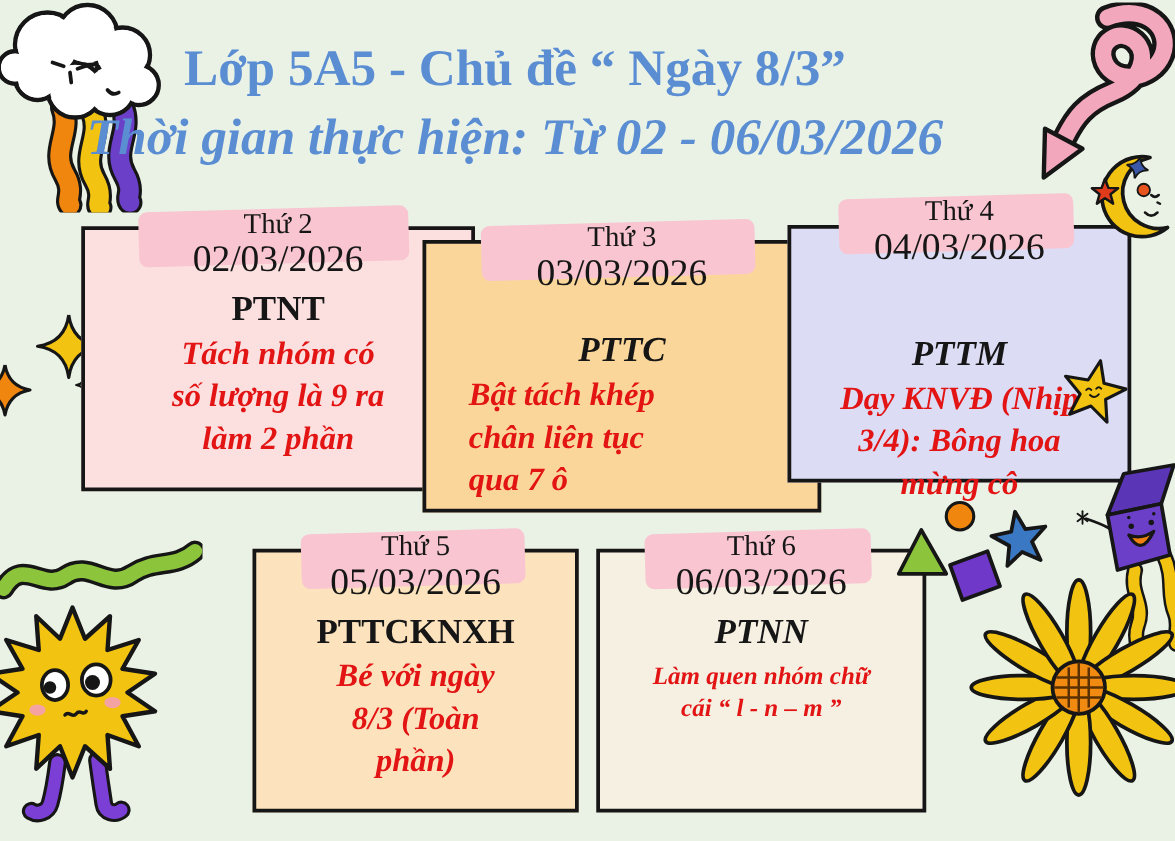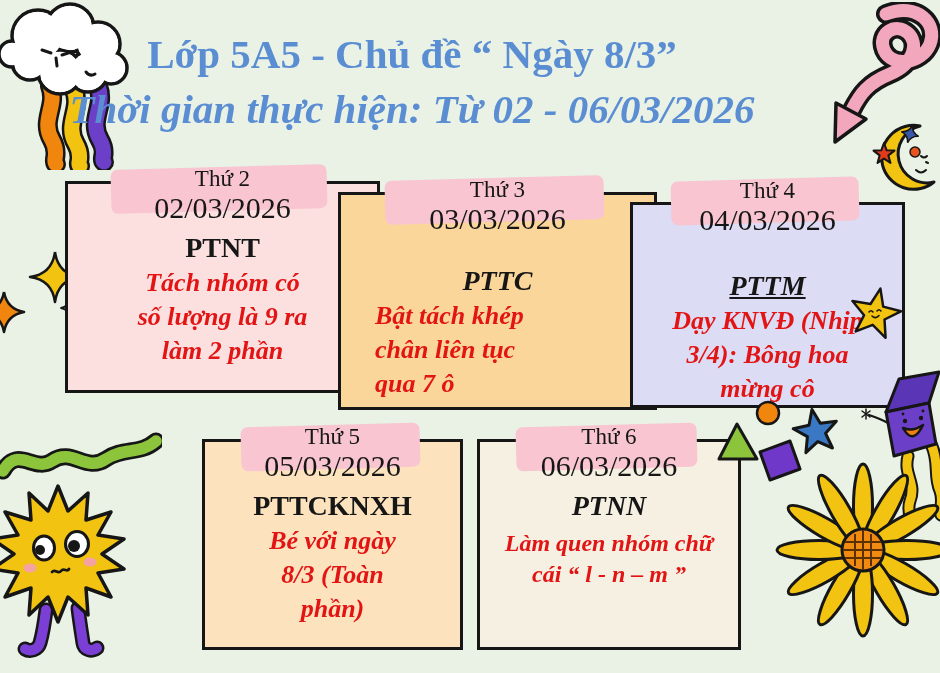--- a/index.html
+++ b/index.html
@@ -28,26 +28,26 @@
   .code{font-size:28px;font-weight:bold;color:#161616;margin-top:8px;}
   .code.it{font-style:italic;}
   .activity{
     font-size:26px;font-weight:bold;font-style:italic;color:#e21414;
     line-height:1.3;white-space:pre-line;margin-top:2px;padding:0 8px;
   }
   .c1{left:65px;top:181px;width:315px;height:212px;}
   .c2{left:338px;top:192px;width:319px;height:218px;}
   .c2 .code{margin-top:30px;}
   .c2 .activity{text-align:left;padding-left:34px;}
-  .c3{left:630px;top:202px;width:275px;height:206px;}
+  .c3{left:630px;top:180px;width:275px;height:206px;}
   .c3 .card-header{margin-top:-26px;}
-  .c3 .code{margin-top:34px;text-decoration:underline;}
+  .c3 .code{margin-top:54px;}
   .c4{left:202px;top:439px;width:261px;height:211px;}
   .c5{left:477px;top:439px;width:264px;height:211px;}
-  .c5 .activity{font-size:24px;margin-top:6px;}
+  .c5 .activity{font-size:20px;margin-top:6px;}
   svg{display:block;}
 </style>
 </head>
 <body>
 
 <div class="stage" style="background: rgb(233, 242, 229);">
 
   <svg class="abs" style="left:-2px;top:-4px" width="135" height="174" viewBox="0 0 135 174">
     <g fill="none" stroke-linecap="round">
       <path d="M52,90 c8,20 -10,34 2,54 c8,14 0,20 4,24" stroke="#161616" stroke-width="20"></path>

